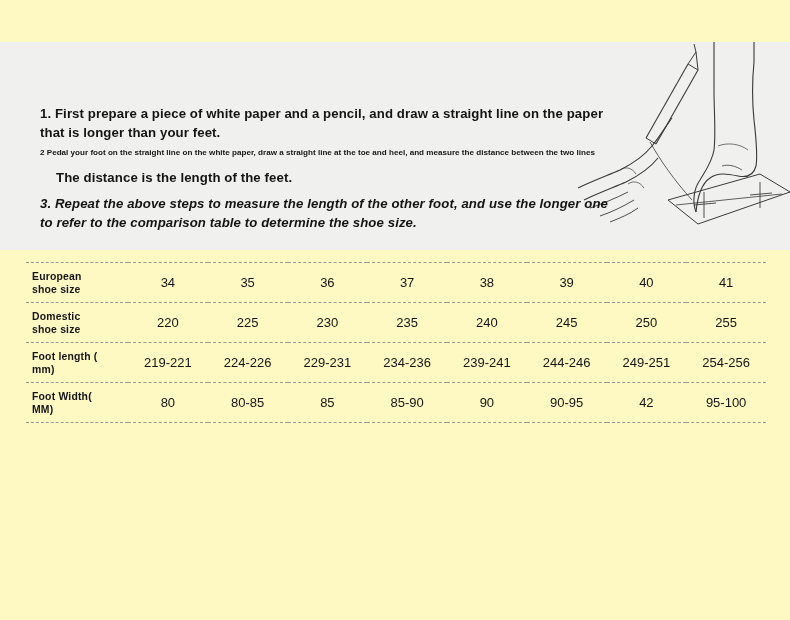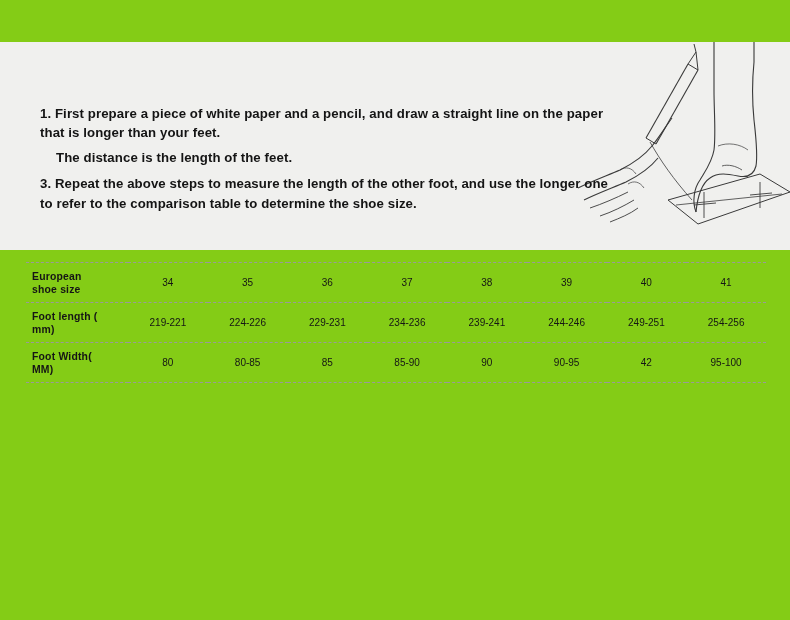--- a/index.html
+++ b/index.html
@@ -12,21 +12,21 @@
     background: #ffffff;
     font-family: "Liberation Sans", sans-serif;
     color: #1a1a1a;
     overflow: hidden;
   }
 
   .page {
     position: relative;
     width: 790px;
     height: 620px;
-    background: #84cc16;
+    background: #fef9c3;
   }
 
   
   .instruction-panel {
     position: absolute;
     left: 0;
     top: 42px;
     width: 790px;
     height: 208px;
     background: #f0f0ee;
@@ -63,20 +63,21 @@
     line-height: 1.3;
     letter-spacing: 0;
     margin: 4px 0 9px 0;
     color: #161616;
   }
   .instr-line.indent {
     margin-left: 16px;
   }
   .instr-line.l3 {
     margin-top: 7px;
+    font-style: italic;
   }
 
   
   .table-wrap {
     position: absolute;
     left: 0;
     top: 262px;
     width: 758px;
   }
 
@@ -85,21 +86,21 @@
     margin-left: 26px;
     border-collapse: collapse;
     table-layout: fixed;
   }
 
   table.size-table tr {
     height: 40px;
   }
   table.size-table td {
     border-bottom: 1px dashed #9a9a9a;
-    font-size: 10px;
+    font-size: 13px;
     color: #151515;
     text-align: center;
     vertical-align: middle;
     padding: 0;
   }
   table.size-table tr:first-child td {
     border-top: 1px dashed #9a9a9a;
   }
   table.size-table td.row-header {
     width: 96px;
@@ -167,20 +168,21 @@
       <path d="M196 102 L238 28" fill="none" stroke="#3a3a3a" stroke-width="1.1"></path>
       <path d="M228 22 L238 28 L236 10 Z" fill="none" stroke="#3a3a3a" stroke-width="1"></path>
       <path d="M236 10 L234 2" fill="none" stroke="#3a3a3a" stroke-width="1"></path>
       <path d="M186 96 L196 102" fill="none" stroke="#3a3a3a" stroke-width="1"></path>
 
       <path d="M190 100 C200 118 214 138 232 158" fill="none" stroke="#3a3a3a" stroke-width="0.8"></path>
     </svg>
 
     <div class="instr-text">
       <p class="instr-line">1. First prepare a piece of white paper and a pencil, and draw a straight line on the paper that is longer than your feet.</p>
+      <p class="instr-line small">2 Pedal your foot on the straight line on the white paper, draw a straight line at the toe and heel, and measure the distance between the two lines</p>
       <p class="instr-line indent">The distance is the length of the feet.</p>
       <p class="instr-line l3">3. Repeat the above steps to measure the length of the other foot, and use the longer one to refer to the comparison table to determine the shoe size.</p>
     </div>
   </div>
 
   <div class="table-wrap">
     <table class="size-table">
       <tbody>
         <tr>
           <td class="row-header">
@@ -191,20 +193,34 @@
           <td>35</td>
           <td>36</td>
           <td>37</td>
           <td>38</td>
           <td>39</td>
           <td>40</td>
           <td>41</td>
         </tr>
         <tr>
           <td class="row-header">
+            <span class="rh-l1">Domestic</span>
+            <span class="rh-l2">shoe size</span>
+          </td>
+          <td>220</td>
+          <td>225</td>
+          <td>230</td>
+          <td>235</td>
+          <td>240</td>
+          <td>245</td>
+          <td>250</td>
+          <td>255</td>
+        </tr>
+        <tr>
+          <td class="row-header">
             <span class="rh-l1">Foot length (</span>
             <span class="rh-l2">mm)</span>
           </td>
           <td>219-221</td>
           <td>224-226</td>
           <td>229-231</td>
           <td>234-236</td>
           <td>239-241</td>
           <td>244-246</td>
           <td>249-251</td>

